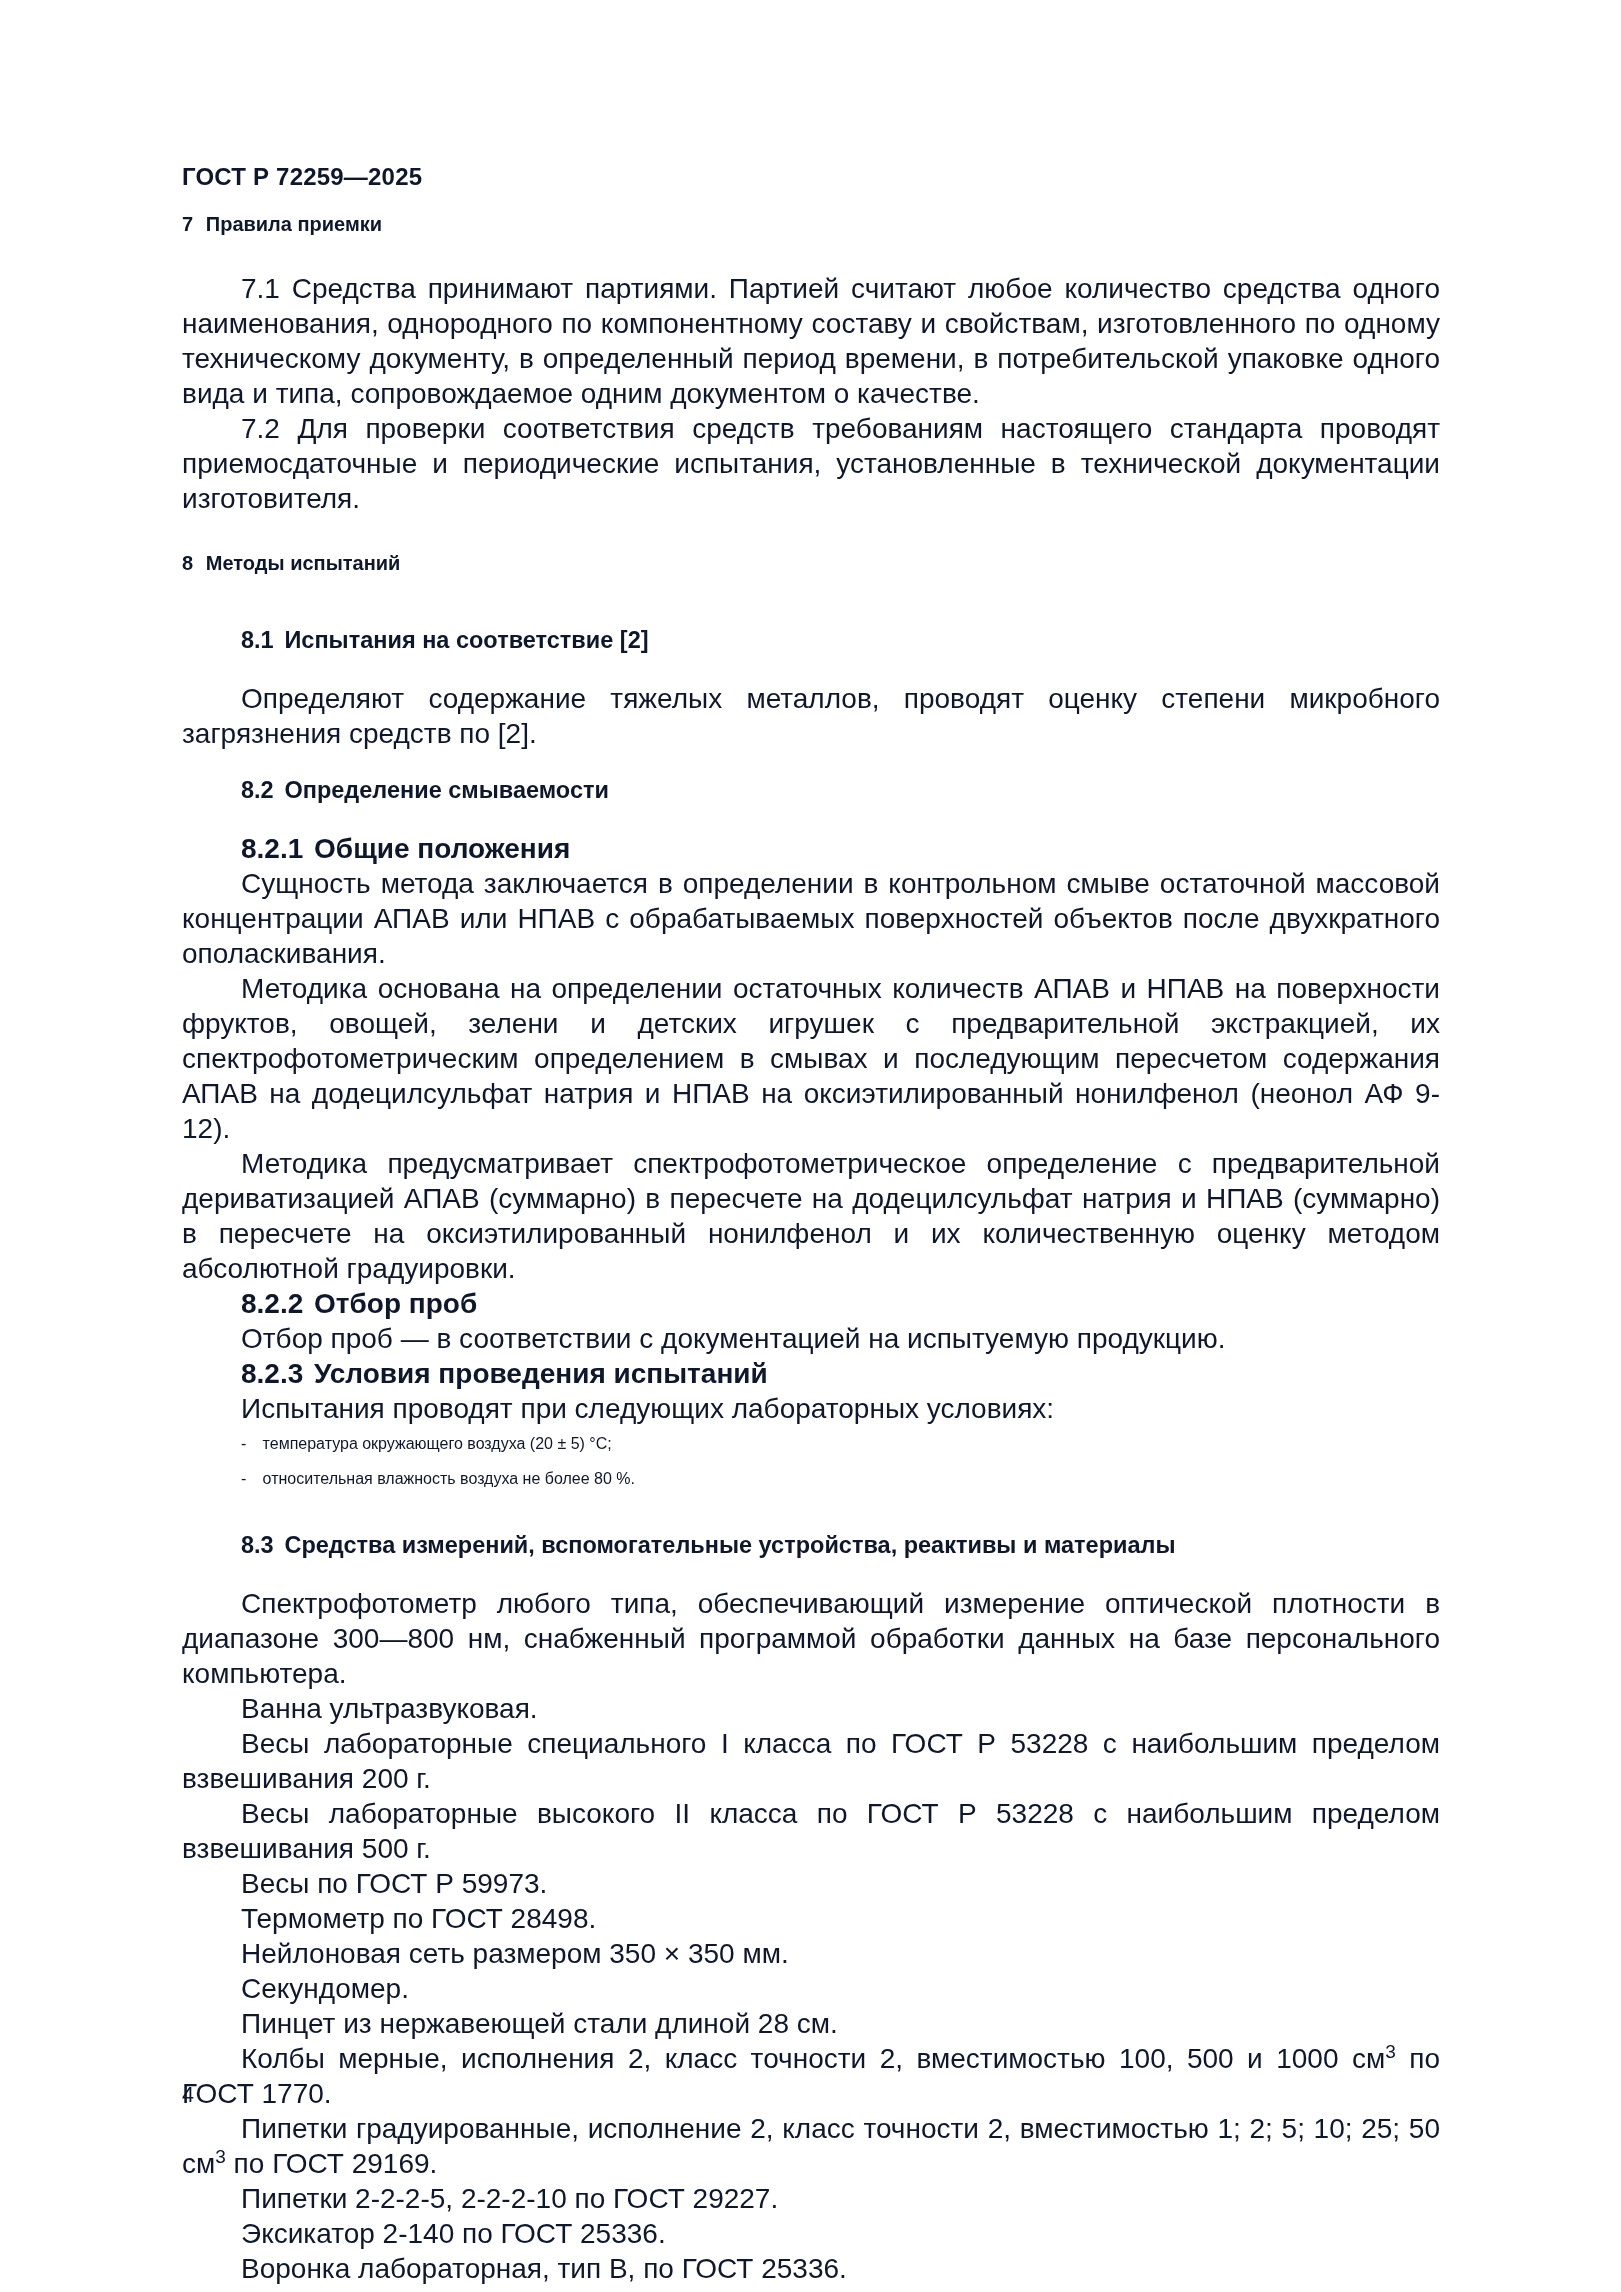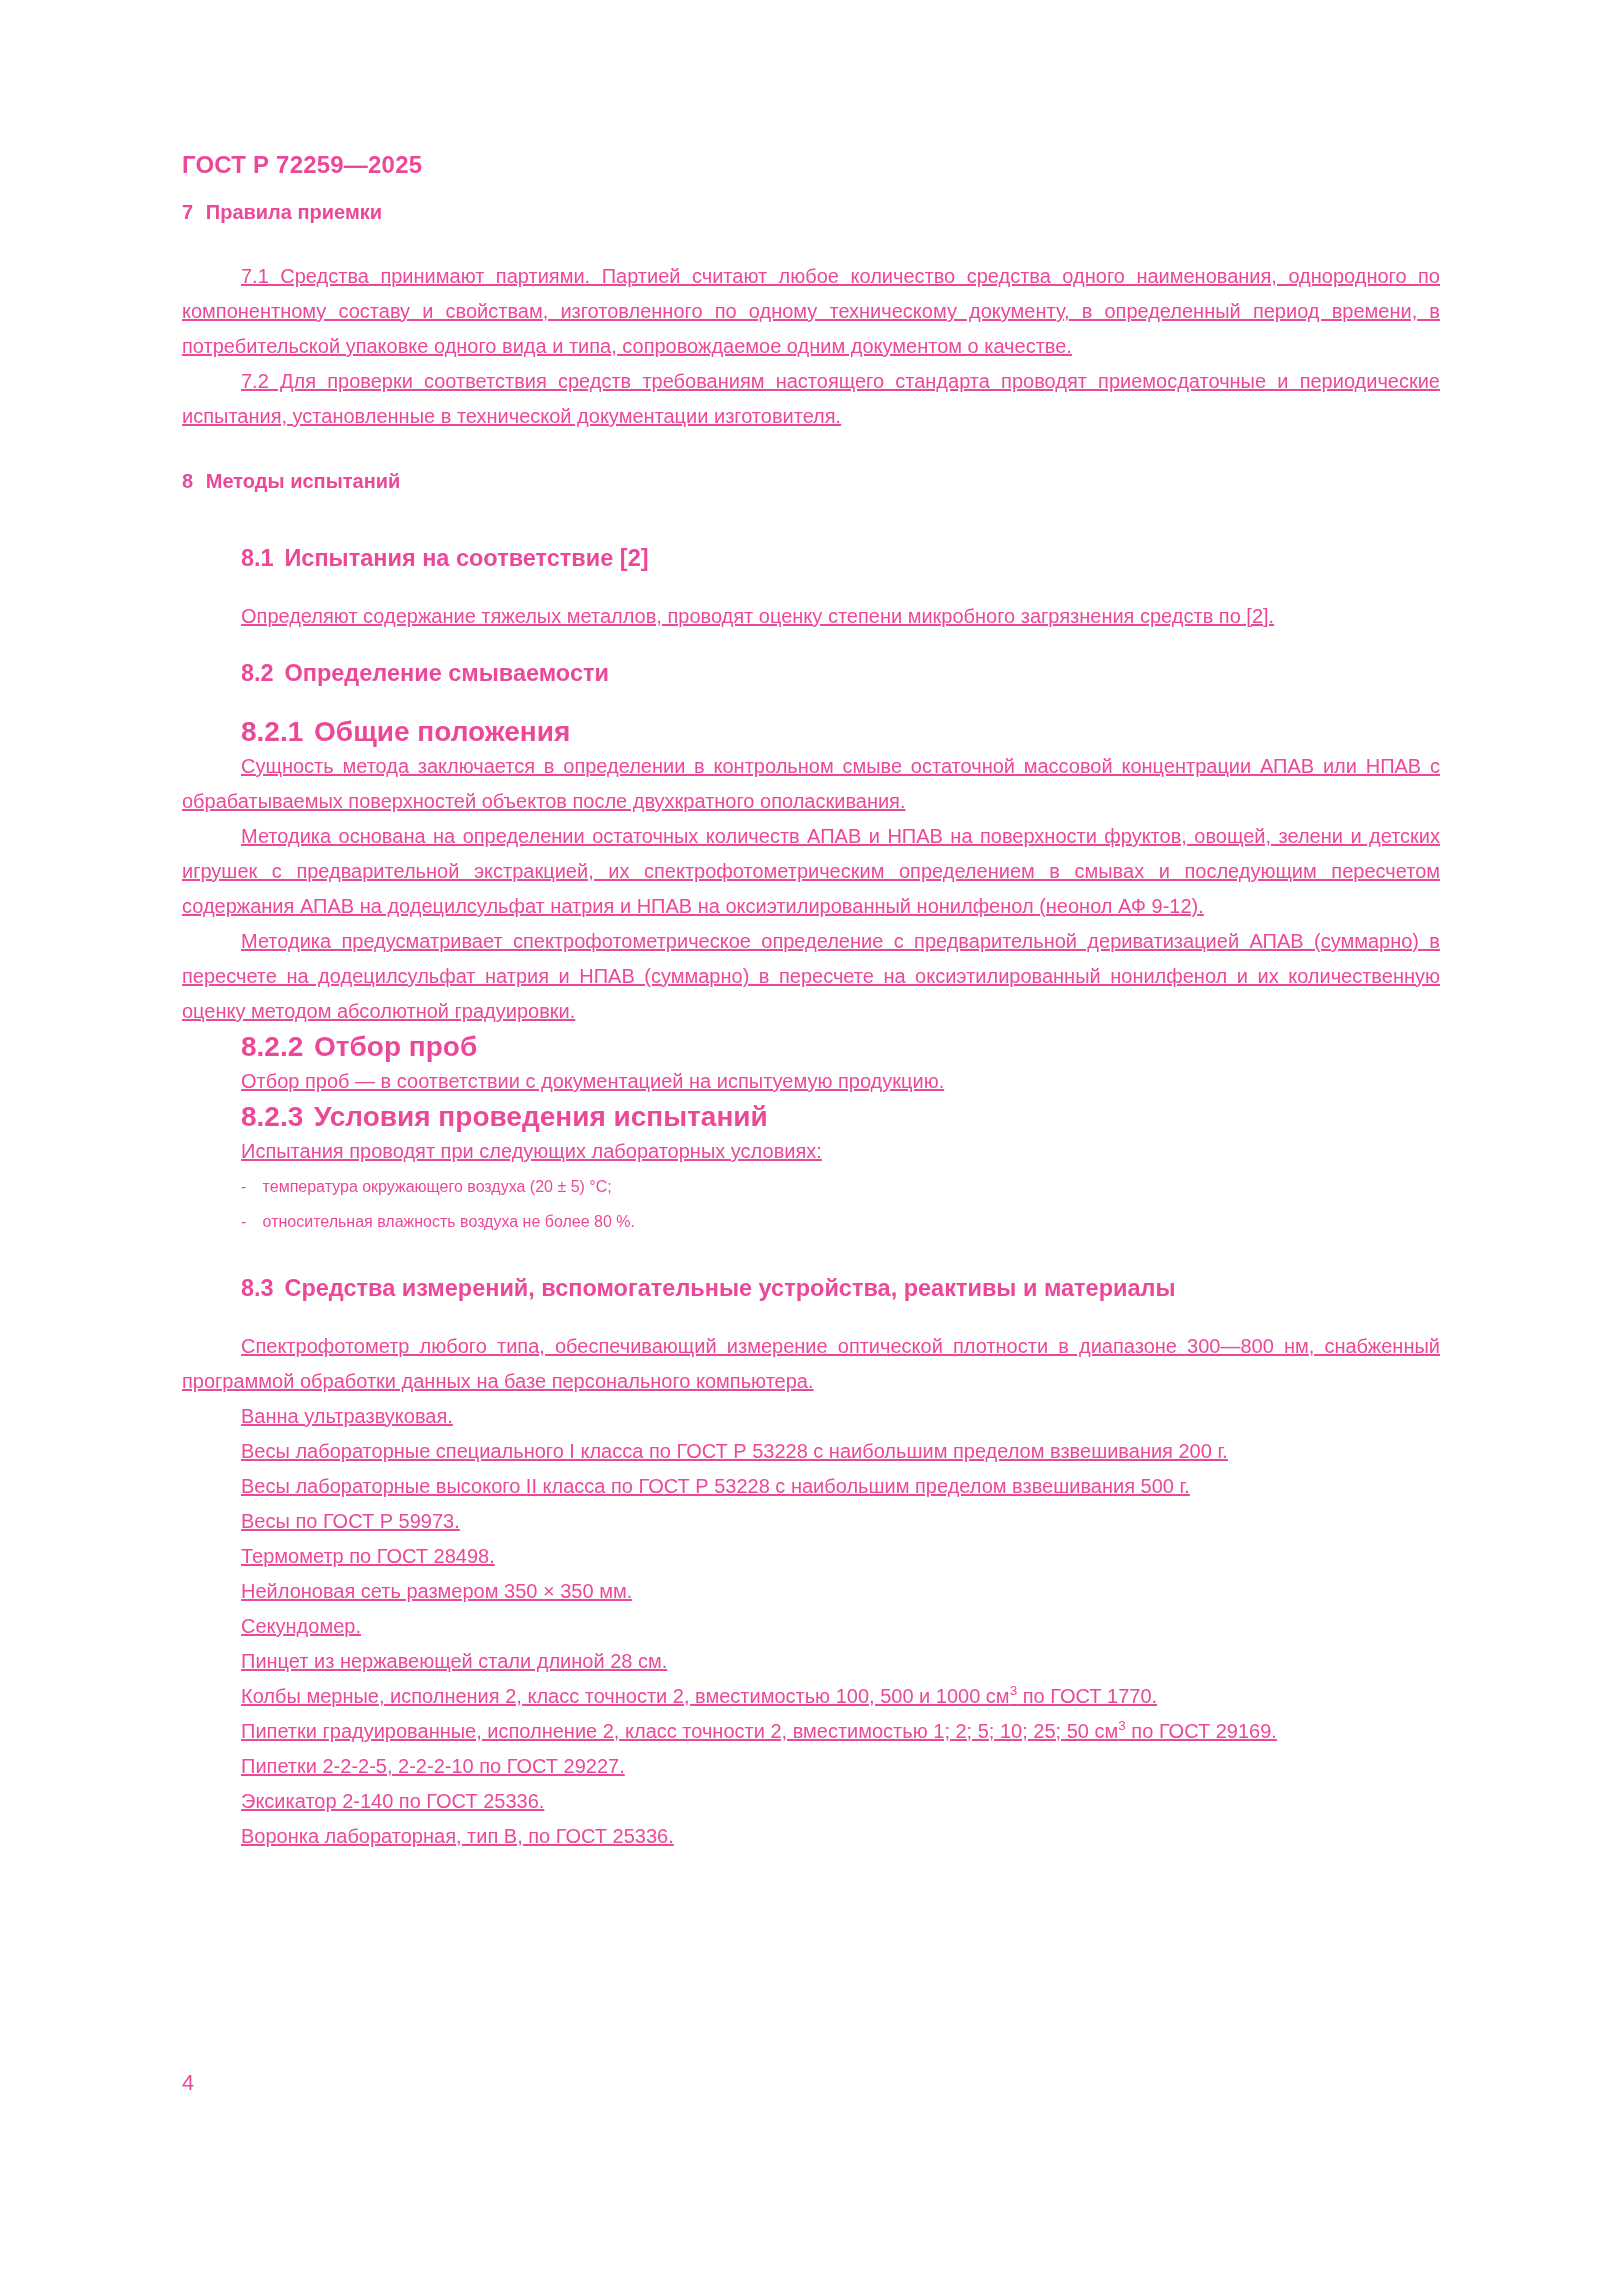--- a/index.html
+++ b/index.html
@@ -5,24 +5,24 @@
   html, body {
     margin: 0;
     padding: 0;
     background: #ffffff;
   }
   .page {
     position: relative;
     width: 1621px;
     height: 2266px;
     background: #ffffff;
-    margin: 4px auto;
+    margin: 16px auto;
     box-sizing: border-box;
     font-family: "Liberation Sans", sans-serif;
-    color: #ec4899;
+    color: #0f172a;
   }
 
   
   .doc-header {
     position: absolute;
     left: 182px;
     top: 147px;
     font-size: 24px;
     font-weight: bold;
     letter-spacing: 0.2px;
@@ -75,29 +75,28 @@
     padding: 0;
     line-height: 1.25;
     padding-left: 59px;
   }
   h2.subsec .sec-num,
   h3.subsubsec .sec-num {
     margin-right: 10.8px;
   }
 
   p.para {
-    font-size: 20px;
+    font-size: 28px;
     line-height: 35px;
     margin: 0;
     padding: 0;
     text-align: justify;
     text-justify: inter-word;
     text-indent: 59px;
     hyphens: manual;
-    text-decoration: underline;
   }
   p.para.noindent {
     text-indent: 0;
   }
   p.para.flush {
     text-align: left;
   }
   .listline {
     font-size: 16px;
     line-height: 35px;

